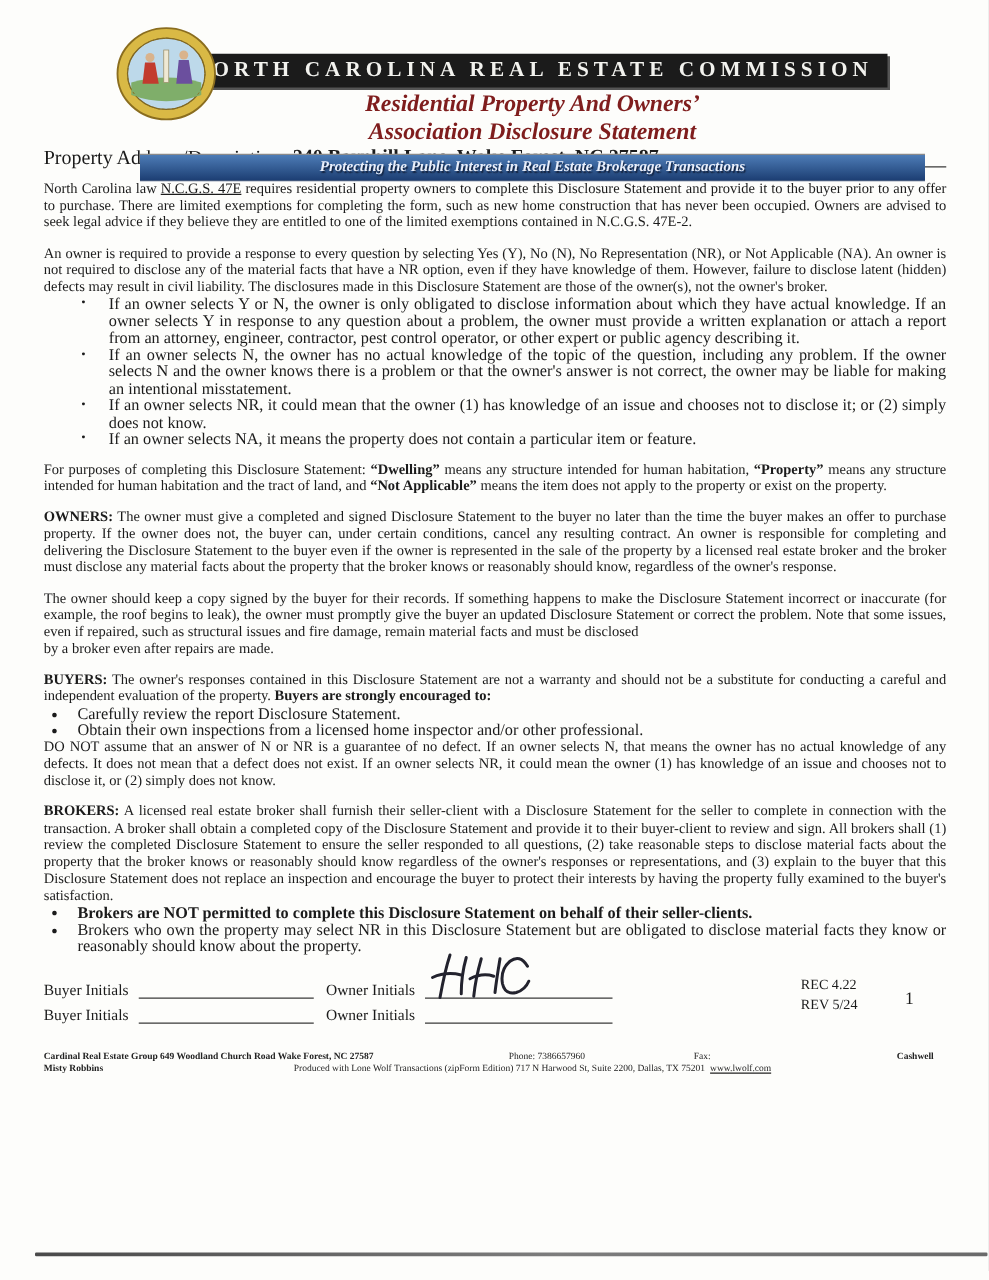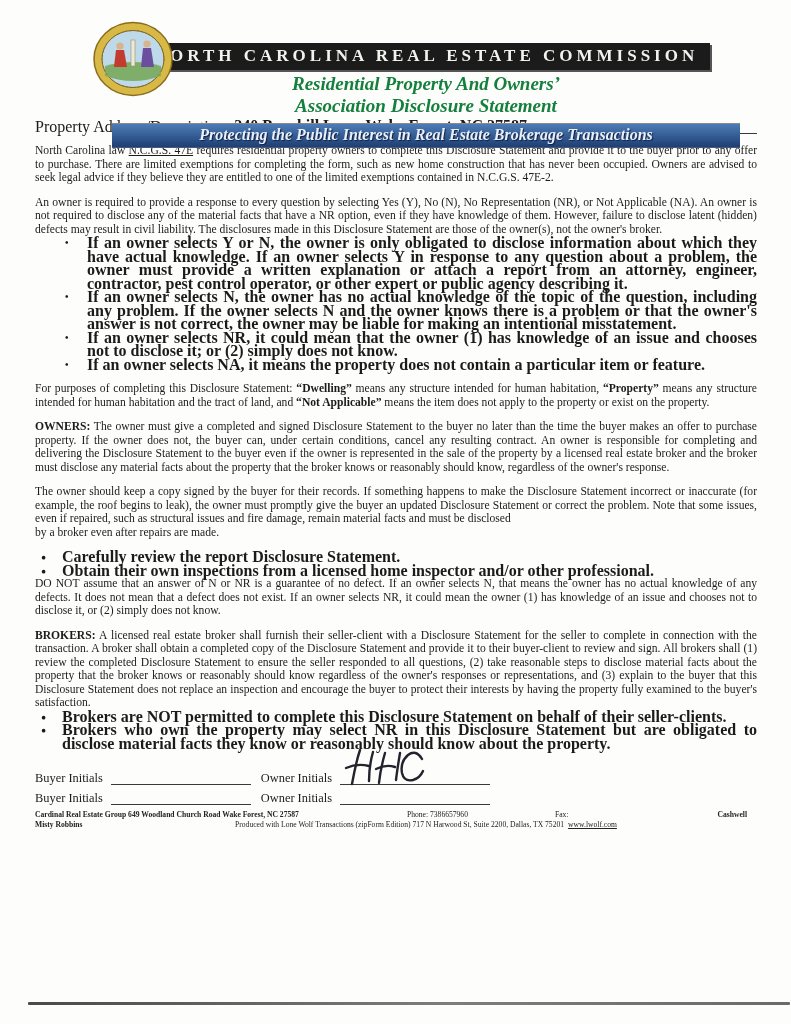--- a/index.html
+++ b/index.html
@@ -11,60 +11,60 @@
   }
   
   .header { position:relative; height:104px; margin-bottom:2px; }
   .seal { position:absolute; left:56px; top:8px; width:84px; height:78px; }
   .header-stack { margin:0 auto; width:640px; text-align:center; padding-left:60px; }
   .commission-banner {
     display:inline-block; background:#1b1b1b; color:#f2f2ee;
     font-size:17px; font-weight:bold; letter-spacing:4px;
     padding:3px 12px 4px; white-space:nowrap; box-shadow:2px 2px 0 #555;margin-top:31px;
   }
-  .doc-title { color:#15803d; font-weight:bold; font-style:italic;
+  .doc-title { color:#7f1d1d; font-weight:bold; font-style:italic;
     font-size:19px; line-height:1.18; margin-top:3px; }
   .tagline-bar {
     margin:5px auto 0; width:628px;
     background:linear-gradient(#4d7cb6, #1d3f74);
     border-top:1px solid #8a8a8a; border-bottom:1px solid #44597c;
     color:#e9effb; font-style:italic; font-weight:bold;
-    font-size:16px; padding:2px 0 3px; text-shadow:1px 1px 1px #12213d;
+    font-size:12px; padding:2px 0 3px; text-shadow:1px 1px 1px #12213d;
   }
   
   .field-row { display:flex; align-items:flex-end; font-size:16px; line-height:15px; }
   .field-label { white-space:nowrap; }
   .field-fill { flex:1; border-bottom:1.3px solid #3a3a3a; margin-left:5px; padding-bottom:0; }
   .field-value { font-weight:bold; white-space:nowrap; }
   
   .body-copy { margin-top:10px; }
   .para { font-size:11.6px; line-height:13.5px; text-align:justify; margin:0 0 11px; }
   .para b.lead { font-weight:bold; }
   .u { text-decoration:underline; }
   .blist { margin:0 0 11px; padding:0; list-style:none; }
-  .blist li { position:relative; font-size:16px; line-height:13.5px; text-align:justify;font-weight:bold; }
+  .blist li { position:relative; font-size:13px; line-height:13.5px; text-align:justify; }
   .blist.inner li { padding-left:52px; }
   .blist.inner li::before { content:"\2022"; position:absolute; left:30px; top:0; font-size:10px; }
   .blist.outer { margin:0; }
   .blist.outer li { padding-left:27px; }
   .blist.outer li::before { content:"\25CF"; position:absolute; left:6px; top:1px; font-size:8.5px; }
   .tight { margin-bottom:0; }
   
   .sig-block { display:flex; margin-top:16px; font-size:12.4px; }
   .sig-left { width:560px; }
   .sig-row { display:flex; align-items:flex-end; height:20px; }
   .sig-label { white-space:nowrap;margin-top:31px; }
   .sig-line { width:140px; border-bottom:1.1px solid #3a3a3a; margin:0 10px 1px 8px; position:relative; }
   .sig-line.owner { width:150px; margin-right:0; }
   .scribble { position:absolute; left:2px; bottom:-3px; width:86px; height:40px; }
   .sig-right { display:flex; margin-left:auto; }
   .rev-col { font-size:11.3px; line-height:16px; white-space:nowrap; }
   .page-num { font-size:14px; margin-left:38px; margin-right:26px; align-self:center; }
   
-  .footer { margin-top:4px; font-size:7.6px; line-height:10px; color:#222; }
+  .footer { margin-top:20px; font-size:7.6px; line-height:10px; color:#222; }
   .f-row { display:flex; align-items:baseline; }
   .f-office { font-weight:bold; width:372px; }
   .f-phone { width:148px; }
   .f-fax { width:120px; }
   .f-ref { margin-left:auto; margin-right:10px; font-weight:bold; }
   .f-agent { font-weight:bold; width:130px; }
   .f-produced { flex:1; text-align:center; }
   .f-link { text-decoration:underline; color:#222; margin-left:4px; }
   
   .scan-line { position:absolute; left:28px; bottom:19px; width:762px; height:3px;
@@ -115,20 +115,21 @@
       <li>If an owner selects NR, it could mean that the owner (1) has knowledge of an issue and chooses not to disclose it; or (2) simply does not know.</li>
       <li>If an owner selects NA, it means the property does not contain a particular item or feature.</li>
     </ul>
 
     <p class="para"><span>For purposes of completing this Disclosure Statement: </span><b>“Dwelling”</b><span> means any structure intended for human habitation, </span><b>“Property”</b><span> means any structure intended for human habitation and the tract of land, and </span><b>“Not Applicable”</b><span> means the item does not apply to the property or exist on the property.</span></p>
 
     <p class="para"><b class="lead">OWNERS:</b><span> The owner must give a completed and signed Disclosure Statement to the buyer no later than the time the buyer makes an offer to purchase property. If the owner does not, the buyer can, under certain conditions, cancel any resulting contract. An owner is responsible for completing and delivering the Disclosure Statement to the buyer even if the owner is represented in the sale of the property by a licensed real estate broker and the broker must disclose any material facts about the property that the broker knows or reasonably should know, regardless of the owner's response.</span></p>
 
     <p class="para"><span>The owner should keep a copy signed by the buyer for their records. If something happens to make the Disclosure Statement incorrect or inaccurate (for example, the roof begins to leak), the owner must promptly give the buyer an updated Disclosure Statement or correct the problem. Note that some issues, even if repaired, such as structural issues and fire damage, remain material facts and must be disclosed</span><br><span>by a broker even after repairs are made.</span></p>
 
+    <p class="para tight"><b class="lead">BUYERS:</b><span> The owner's responses contained in this Disclosure Statement are not a warranty and should not be a substitute for conducting a careful and independent evaluation of the property. </span><b>Buyers are strongly encouraged to:</b></p>
     <ul class="blist outer">
       <li>Carefully review the report Disclosure Statement.</li>
       <li>Obtain their own inspections from a licensed home inspector and/or other professional.</li>
     </ul>
     <p class="para">DO NOT assume that an answer of N or NR is a guarantee of no defect. If an owner selects N, that means the owner has no actual knowledge of any defects. It does not mean that a defect does not exist. If an owner selects NR, it could mean the owner (1) has knowledge of an issue and chooses not to disclose it, or (2) simply does not know.</p>
 
     <p class="para tight"><b class="lead">BROKERS:</b><span> A licensed real estate broker shall furnish their seller-client with a Disclosure Statement for the seller to complete in connection with the transaction. A broker shall obtain a completed copy of the Disclosure Statement and provide it to their buyer-client to review and sign. All brokers shall (1) review the completed Disclosure Statement to ensure the seller responded to all questions, (2) take reasonable steps to disclose material facts about the property that the broker knows or reasonably should know regardless of the owner's responses or representations, and (3) explain to the buyer that this Disclosure Statement does not replace an inspection and encourage the buyer to protect their interests by having the property fully examined to the buyer's satisfaction.</span></p>
     <ul class="blist outer">
       <li><b>Brokers are NOT permitted to complete this Disclosure Statement on behalf of their seller-clients.</b></li>
       <li>Brokers who own the property may select NR in this Disclosure Statement but are obligated to disclose material facts they know or reasonably should know about the property.</li>
@@ -155,20 +156,27 @@
           </svg>
         </span>
       </div>
       <div class="sig-row">
         <span class="sig-label">Buyer Initials</span>
         <span class="sig-line"></span>
         <span class="sig-label">Owner Initials</span>
         <span class="sig-line owner"></span>
       </div>
     </div>
+    <div class="sig-right">
+      <div class="rev-col">
+        <div>REC 4.22</div>
+        <div>REV 5/24</div>
+      </div>
+      <div class="page-num">1</div>
+    </div>
   </div>
 
   <div class="footer">
     <div class="f-row">
       <span class="f-office">Cardinal Real Estate Group 649 Woodland Church Road Wake Forest, NC 27587</span>
       <span class="f-phone">Phone: 7386657960</span>
       <span class="f-fax">Fax:</span>
       <span class="f-ref">Cashwell</span>
     </div>
     <div class="f-row">

